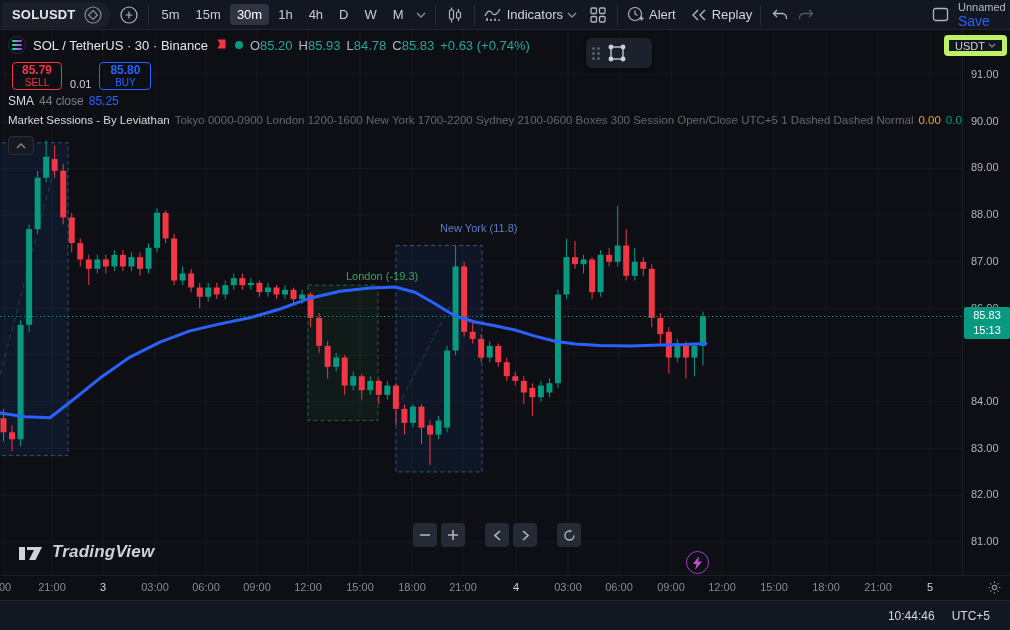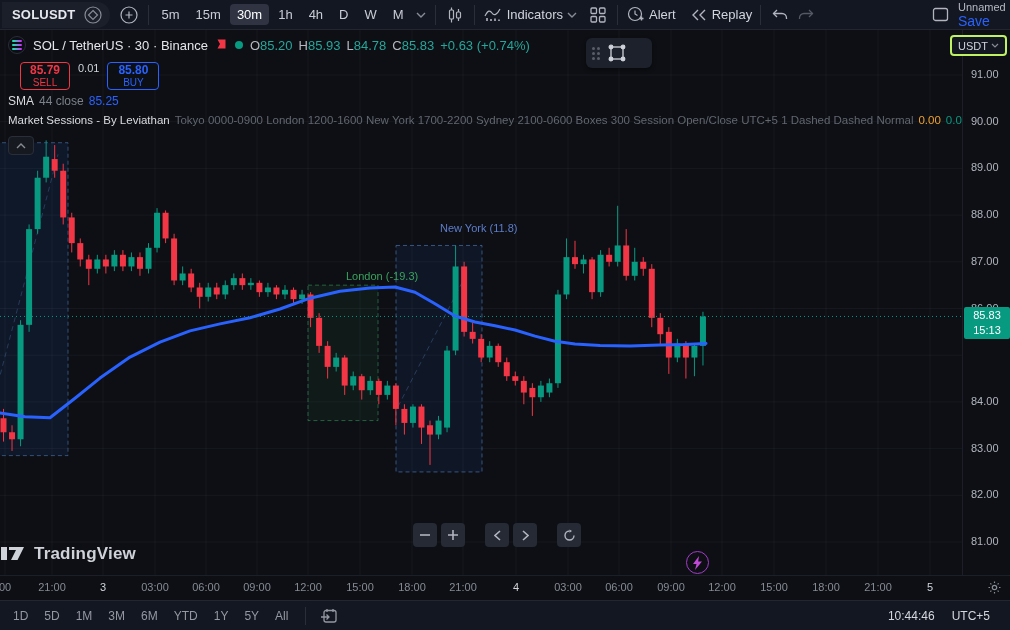--- a/index.html
+++ b/index.html
@@ -36,21 +36,21 @@
   #legend-title { color:#e4e6ec; }
   .ohlc { display:flex; gap:6px; font-size:13px; }
   .ohlc .k { color:#b6b9c1; }
   .ohlc .v { color:#26a69a; }
   #sol-logo { width:18px; height:18px; border-radius:50%; background:#0b0e13; border:1px solid #2a2e39;
     display:flex; flex-direction:column; justify-content:center; gap:2px; padding:0 3px; }
   #sol-logo i { display:block; height:2px; border-radius:1px; background:linear-gradient(90deg,#00ffa3,#dc1fff); }
   #flag-icon svg { display:block; }
   #market-dot { width:8px; height:8px; border-radius:50%; background:#089981; }
 
-  #trade-row { left:20px; top:32px; display:flex; align-items:flex-start; gap:8px; }
+  #trade-row { left:12px; top:32px; display:flex; align-items:flex-end; gap:8px; }
   .trade-btn { width:50px; height:28px; border-radius:4px; background:rgba(13,15,20,.85); text-align:center;
     display:flex; flex-direction:column; justify-content:center; line-height:1.1; }
   #sell-btn { border:1px solid #f23645; color:#f23645; }
   #buy-btn  { border:1px solid #2962ff; color:#2962ff; width:52px; }
   .trade-btn .p { font-size:12px; font-weight:bold; }
   .trade-btn .t { font-size:10px; }
   #spread { font-size:11px; color:#cfd2da; }
 
   #sma-row { left:8px; top:64px; display:flex; align-items:center; gap:5px; font-size:12px; }
   #sma-row .name { color:#d9dbe0; }
@@ -65,35 +65,35 @@
 
   #collapse-btn { left:8px; top:106px; width:26px; height:19px; border:1px solid #2a2e39; border-radius:4px;
     background:#16191f; display:flex; align-items:center; justify-content:center; }
 
   #float-toolbar { left:586px; top:8px; width:66px; height:30px; background:#1d212b; border-radius:6px;
     display:flex; align-items:center; gap:4px; padding:0 6px; box-shadow:0 2px 4px rgba(0,0,0,.4); }
   #drag-dots { display:grid; grid-template-columns:3px 3px; gap:2px; }
   #drag-dots i { width:3px; height:3px; border-radius:50%; background:#5a5e68; }
   #rect-tool { width:26px; height:26px; display:flex; align-items:center; justify-content:center; border-radius:4px; }
 
-  #currency-btn { right:3px; top:5px; height:21px; border:2px solid #bef264; border-radius:4px; background:#131722;
+  #currency-btn { right:3px; top:5px; height:21px; border:5px solid #bef264; border-radius:4px; background:#131722;
     display:flex; align-items:center; gap:3px; padding:0 6px; font-size:11px; color:#d1d4dc; z-index:8; }
 
   .s-label { position:absolute; font-size:11px; z-index:4;padding-left:40px; }
   .s-label.green { color:#3aa35f; }
   .s-label.blue  { color:#5d7cc9; }
   #label-london  { left:306px; top:240px; }
   #label-newyork { left:400px; top:192px; }
 
   #nav-controls { left:413px; top:493px; display:flex; gap:4px; }
   .nav-btn { width:24px; height:24px; border-radius:4px; background:#262a34; color:#b2b5be;
     display:flex; align-items:center; justify-content:center; font-size:14px; }
   .nav-gap { width:12px; }
 
-  #tv-brand { left:0; top:512px; display:flex; align-items:flex-end; gap:8px; }
+  #tv-brand { left:18px; top:512px; display:flex; align-items:flex-start; gap:8px;font-style:italic; }
   #tv-brand .brand-text { font-size:17px; font-weight:bold; color:#cfd2d9; letter-spacing:.2px; }
 
   #boost-btn { left:686px; top:521px; width:23px; height:23px; border-radius:50%; border:1.5px solid #a43cc9;
     display:flex; align-items:center; justify-content:center; }
 
   
   #price-axis { position:absolute; right:0; top:0; width:48px; height:545px; background:#0d0f14; border-left:1px solid #1c1f28; z-index:6; }
   .p-tick { position:absolute; left:8px; font-size:11px; color:#b2b5be; }
   #price-tag { position:absolute; left:1px; width:46px; background:#089981; color:#fff; border-radius:2px;
     text-align:center; font-size:11px; line-height:1.35; padding:1px 0; z-index:7; }
@@ -604,37 +604,18 @@
       </div>
     <span id="axis-gear">
       <svg class="ic" width="15" height="15" viewBox="0 0 15 15" fill="none" stroke="#868b94" stroke-width="1.2">
         <circle cx="7.5" cy="7.5" r="2.2"></circle>
         <path d="M7.5 1.5 V3 M7.5 12 V13.5 M1.5 7.5 H3 M12 7.5 H13.5 M3.3 3.3 L4.4 4.4 M10.6 10.6 L11.7 11.7 M11.7 3.3 L10.6 4.4 M4.4 10.6 L3.3 11.7"></path>
       </svg>
     </span>
   </div>
 
   <div id="bottom-toolbar">
-    <div id="bt-left">
-      <span class="range-item">1D</span>
-      <span class="range-item">5D</span>
-      <span class="range-item">1M</span>
-      <span class="range-item">3M</span>
-      <span class="range-item">6M</span>
-      <span class="range-item">YTD</span>
-      <span class="range-item">1Y</span>
-      <span class="range-item">5Y</span>
-      <span class="range-item">All</span>
-      <span class="bt-sep"></span>
-      <span class="icon-btn">
-        <svg class="ic" width="18" height="16" viewBox="0 0 18 16" fill="none" stroke="#9598a1" stroke-width="1.3">
-          <rect x="4" y="2.5" width="12" height="11.5" rx="2"></rect>
-            <path d="M7 1 V4 M13 1 V4"></path>
-          <path d="M1 9 H9 M6.5 6.5 L9 9 L6.5 11.5" stroke="#9598a1"></path>
-        </svg>
-      </span>
-    </div>
     <div id="clock-area">
       <span>10:44:46</span>
       <span>UTC+5</span>
     </div>
   </div>
 </div>
 
 </body></html>

